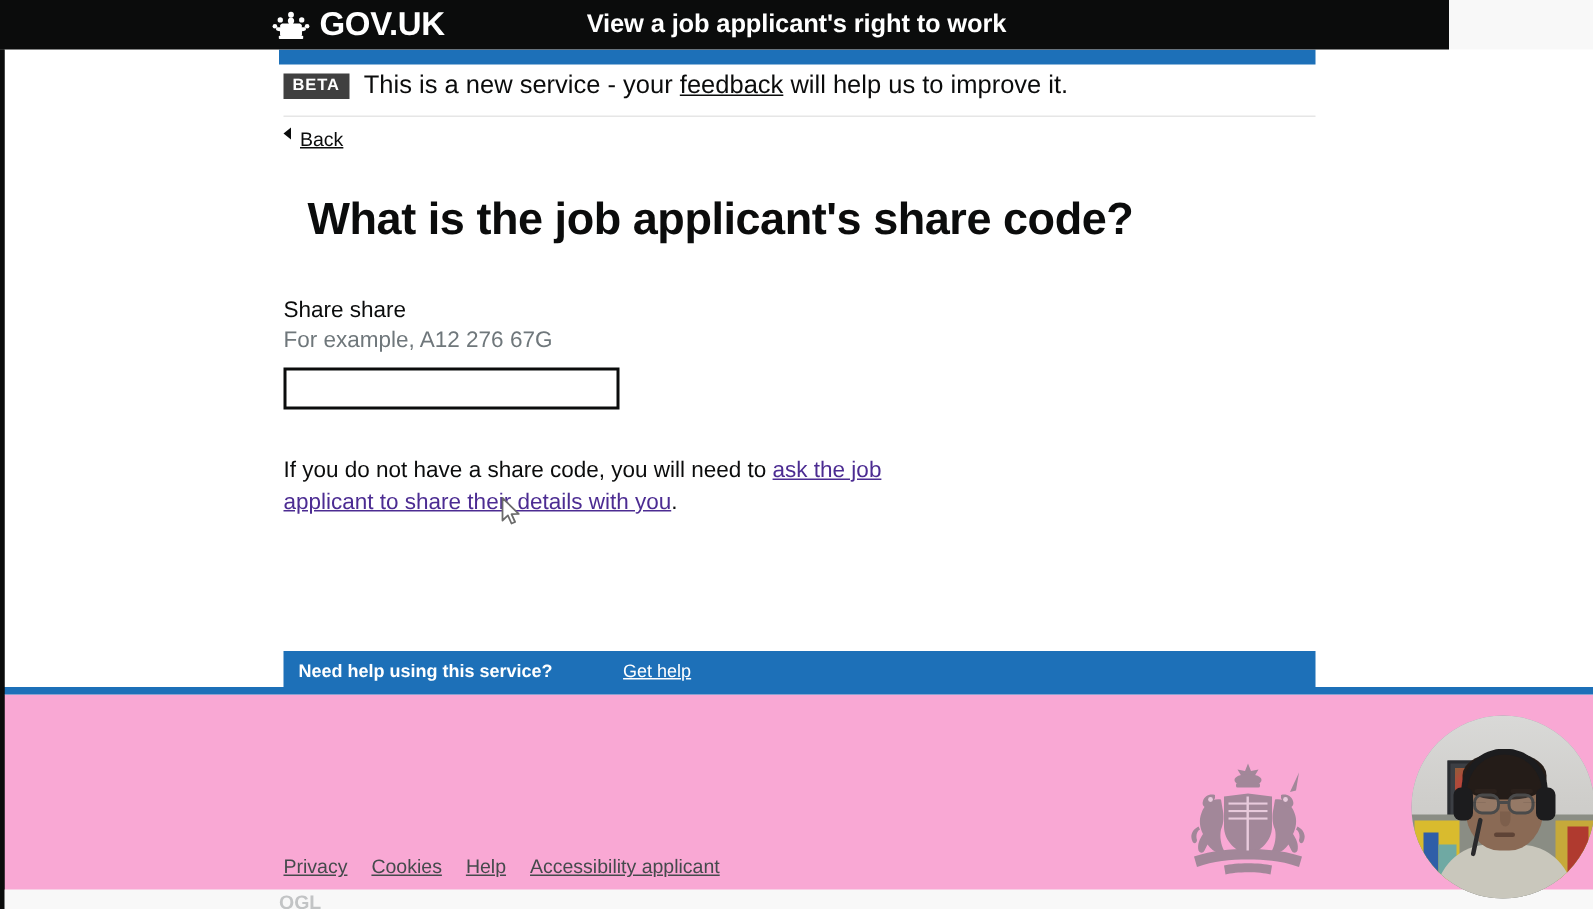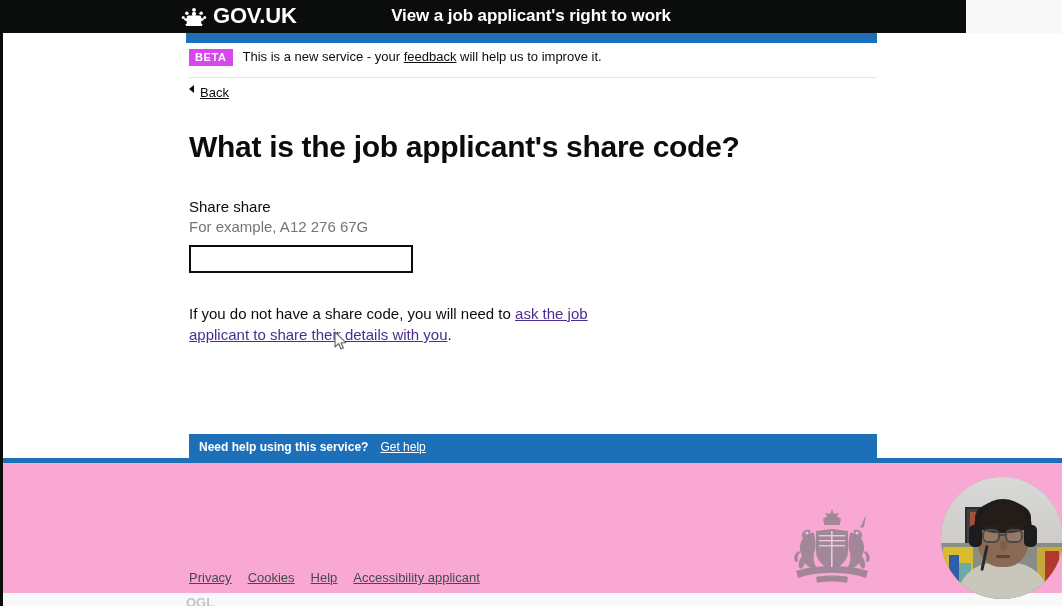--- a/index.html
+++ b/index.html
@@ -107,33 +107,33 @@
     padding-bottom: 10px;
     border-bottom: 1px solid #e6e6e6;
     box-sizing: border-box;
   }
   .phase-row {
     display: flex;
     align-items: center;
     height: 20px;
   }
   .phase-tag {
-    background: #d946ef;
+    background: #404040;
     color: #ffffff;
     font-size: 11px;
     font-weight: bold;
     letter-spacing: 0.6px;
     padding: 2px 6px 3px 6px;
     line-height: 12px;
     text-transform: uppercase;
     margin-right: 10px;
     display: inline-block;
   }
   .phase-text {
-    font-size: 13px;
+    font-size: 17px;
     color: #0b0c0c;
     line-height: 18px;
   }
   .phase-text a {
     color: #0b0c0c;
     text-decoration: underline;
   }
 
   
   .back-link {
@@ -159,21 +159,21 @@
   }
 
   
   .content {
     position: absolute;
     left: 186px;
     top: 96px;
     width: 620px;
   }
   h1.page-heading {
-    margin: 0 0 32px 0;
+    margin: 0 0 32px 16px;
     font-size: 30px;
     line-height: 36px;
     font-weight: bold;
     color: #0b0c0c;
     letter-spacing: -0.3px;
   }
   .field-label {
     font-size: 15px;
     line-height: 20px;
     color: #0b0c0c;
@@ -231,20 +231,21 @@
     left: 186px;
     top: 401px;
     width: 688px;
     height: 26px;
     background: #1d70b8;
     color: #ffffff;
     display: flex;
     align-items: center;
     box-sizing: border-box;
     padding-left: 10px;
+    gap: 35px;
   }
   .help-bar-label {
     font-size: 12px;
     font-weight: bold;
     line-height: 16px;
     margin-right: 12px;
   }
   .help-bar-link {
     font-size: 12px;
     color: #ffffff;

